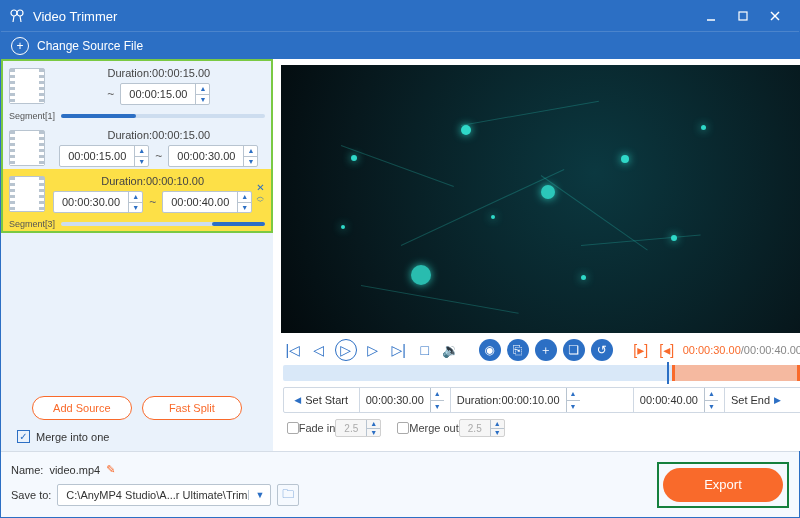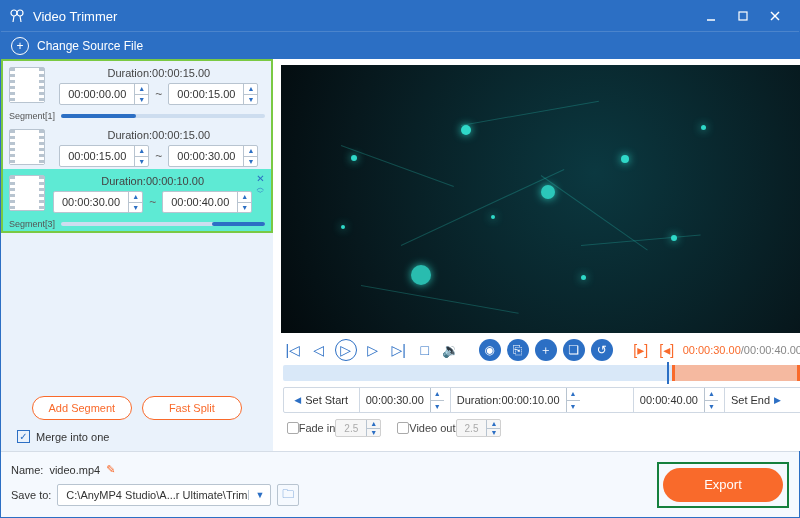--- a/index.html
+++ b/index.html
@@ -9,22 +9,22 @@
 .titlebar .logo { width: 16px; height: 16px; display: flex; align-items: center; justify-content: center; margin-right: 8px; }
 .titlebar .app-title { flex: 1; font-size: 13px; }
 .titlebar .winbtn { width: 32px; height: 30px; display: flex; align-items: center; justify-content: center; cursor: pointer; }
 .subbar { height: 28px; background: #2c6fc4; color: #fff; display: flex; align-items: center; padding: 0 10px; border-top: 1px solid rgba(255,255,255,0.15); }
 .subbar .plus-circle { width: 18px; height: 18px; border: 1.5px solid #fff; border-radius: 50%; display: flex; align-items: center; justify-content: center; margin-right: 8px; font-size: 12px; }
 .subbar .csf { font-size: 12px; }
 .content { flex: 1; display: flex; background: #fff; }
 .left { width: 290px; background: #eaf2fb; display: flex; flex-direction: column; }
 .segments { border: 2px solid #7ac943; background: #eaf2fb; }
 .segwrap { padding: 4px 6px 2px 6px; }
-.segwrap.selected { background: #5eead4; }
-.segtop { display: flex; align-items: flex-start; }
+.segwrap.selected { background: #fde047; }
+.segtop { display: flex; align-items: center; }
 .film-icon { width: 36px; height: 36px; background: linear-gradient(#fff,#fff); border: 1px solid #b8c4d0; border-radius: 2px; position: relative; margin: 2px 8px 0 0; flex-shrink: 0; }
 .film-icon::before, .film-icon::after { content:""; position:absolute; top:0; bottom:0; width:5px; background: repeating-linear-gradient(#b8c4d0,#b8c4d0 3px,#fff 3px,#fff 6px); }
 .film-icon::before { left:0; } .film-icon::after { right:0; }
 .segbody { flex: 1; }
 .duration { text-align: center; font-size: 11px; color: #444; margin: 2px 0 4px 0; }
 .timerow { display: flex; align-items: center; justify-content: center; gap: 6px; }
 .tbox { display: flex; align-items: center; background: #fff; border: 1px solid #b8c4d0; border-radius: 2px; height: 22px; }
 .tbox .tval { font-size: 11px; padding: 0 8px; color: #333; }
 .spinner { width: 14px; height: 100%; border-left: 1px solid #b8c4d0; display: flex; flex-direction: column; }
 .spinner div { flex:1; display:flex; align-items:center; justify-content:center; font-size:7px; color:#2c6fc4; line-height:1; cursor:pointer; }
@@ -120,27 +120,20 @@
 
     <div class="left">
       <div class="segments">
 
         <div class="segwrap">
           <div class="segtop">
             <div class="film-icon"></div>
             <div class="segbody">
               <div class="duration"><span>Duration:</span><span>00:00:15.00</span></div>
               <div class="timerow">
-                <div class="tbox">
-                    <span class="tval">00:00:00.00</span>
-                    <div class="spinner">
-                      <div>▲</div>
-                      <div>▼</div>
-                    </div>
-                  </div>
                 <span class="tilde">~</span>
                 <div class="tbox">
                     <span class="tval">00:00:15.00</span>
                     <div class="spinner">
                       <div>▲</div>
                       <div>▼</div>
                     </div>
                   </div>
               </div>
             </div>
@@ -211,21 +204,21 @@
             <div class="seglabel">Segment[3]</div>
             <div class="segslider">
                 <div class="fill" style="left:74%;width:26%"></div>
               </div>
           </div>
         </div>
 
       </div>
       <div class="left-spacer"></div>
       <div class="add-row">
-        <div class="pillbtn">Add Segment</div>
+        <div class="pillbtn">Add Source</div>
         <div class="pillbtn">Fast Split</div>
       </div>
       <div class="mergerow">
         <div class="cb">✓</div>
         <span>Merge into one</span>
       </div>
     </div>
 
     <div class="right">
       <div class="preview">
@@ -315,21 +308,21 @@
           <div class="dbox">
               <span class="dval">2.5</span>
               <div class="spinner">
                 <div>▲</div>
                 <div>▼</div>
               </div>
             </div>
         </div>
         <div class="fitem">
           <div class="cb2"></div>
-          <span>Video out</span>
+          <span>Merge out</span>
           <div class="dbox">
               <span class="dval">2.5</span>
               <div class="spinner">
                 <div>▲</div>
                 <div>▼</div>
               </div>
             </div>
         </div>
       </div>
     </div>

